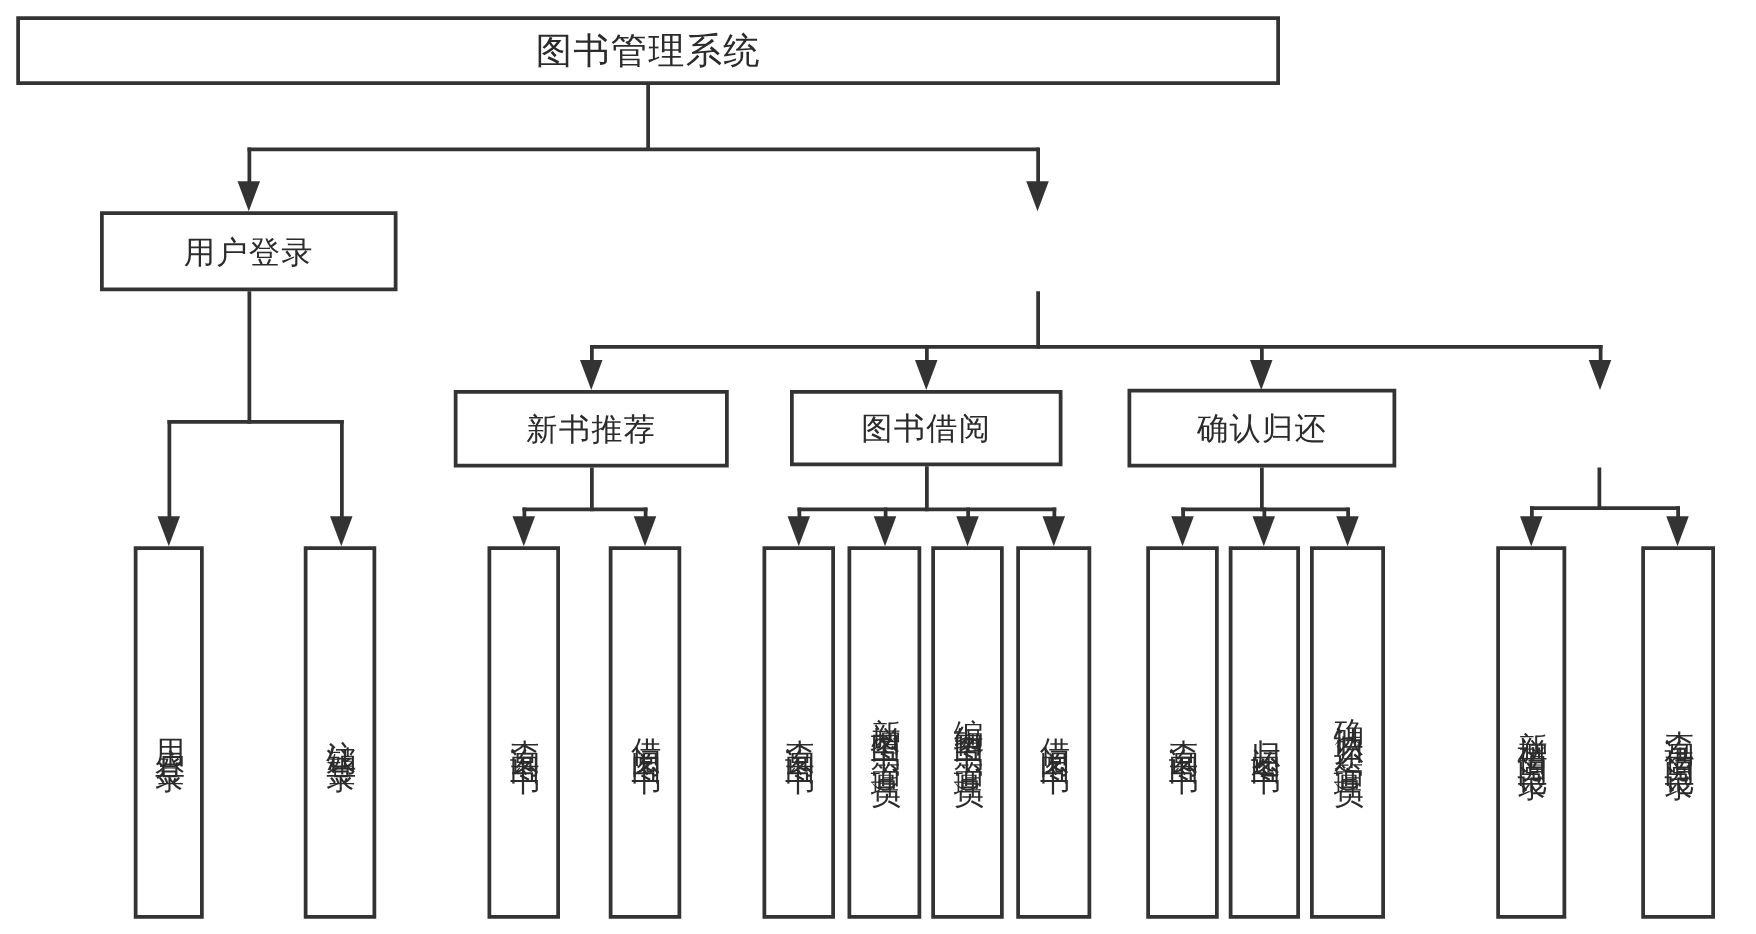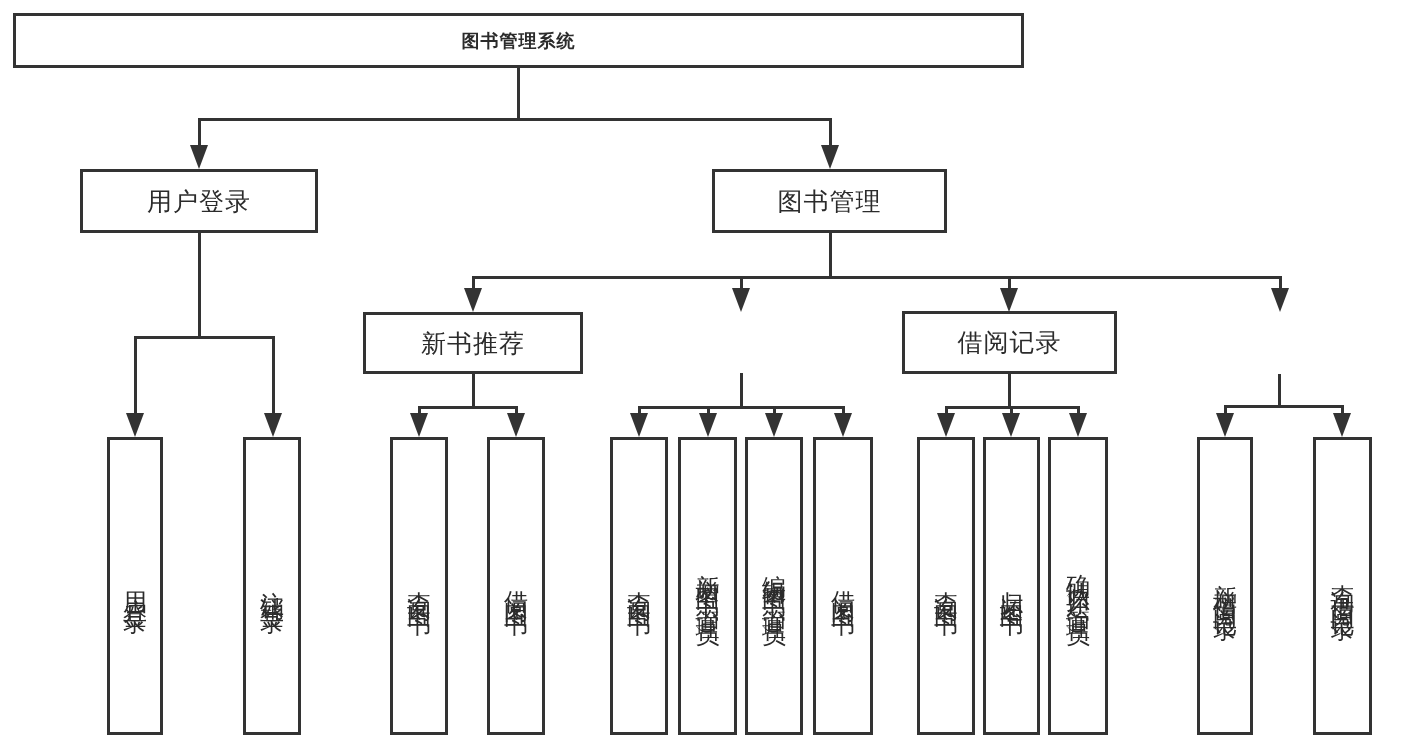--- a/index.html
+++ b/index.html
@@ -22,21 +22,21 @@
     border:3px solid var(--line);
     background:#fff;
     display:flex;
     align-items:center;
     justify-content:center;
     color:var(--text);
     font-size:25px;
     letter-spacing:1px;
     white-space:nowrap;
   }
-  .node.root{font-size:18px;font-weight:bold;}
+  .node.root{font-size:29px;}
   .leaf{
     position:absolute;
     box-sizing:border-box;
     border:3px solid var(--line);
     background:#fff;
     display:flex;
     align-items:center;
     justify-content:center;
     color:var(--text);
     font-size:24px;
@@ -68,26 +68,26 @@
 </style>
 </head>
 <body>
 
 <div class="stage">
 
   <div class="node root" style="left:13px;top:13px;width:1011px;height:55px;">图书管理系统</div>
 
   <div class="node" style="left:80px;top:169px;width:238px;height:64px;">用户登录</div>
 
-  <div class="node" style="left:712px;top:169px;width:235px;height:64px;">图书管理</div>
 
   <div class="node" style="left:363px;top:312px;width:220px;height:62px;">新书推荐</div>
 
-
-  <div class="node" style="left:902px;top:311px;width:215px;height:63px;">借阅记录</div>
+  <div class="node" style="left:632px;top:312px;width:218px;height:61px;">图书借阅</div>
+
+  <div class="node" style="left:902px;top:311px;width:215px;height:63px;">确认归还</div>
 
 
   <div class="leaf" style="left:107px;top:437px;width:56px;height:298px;">
     <span>用户登录</span>
   </div>
 
   <div class="leaf" style="left:243px;top:437px;width:58px;height:298px;">
     <span>注销登录</span>
   </div>
 

